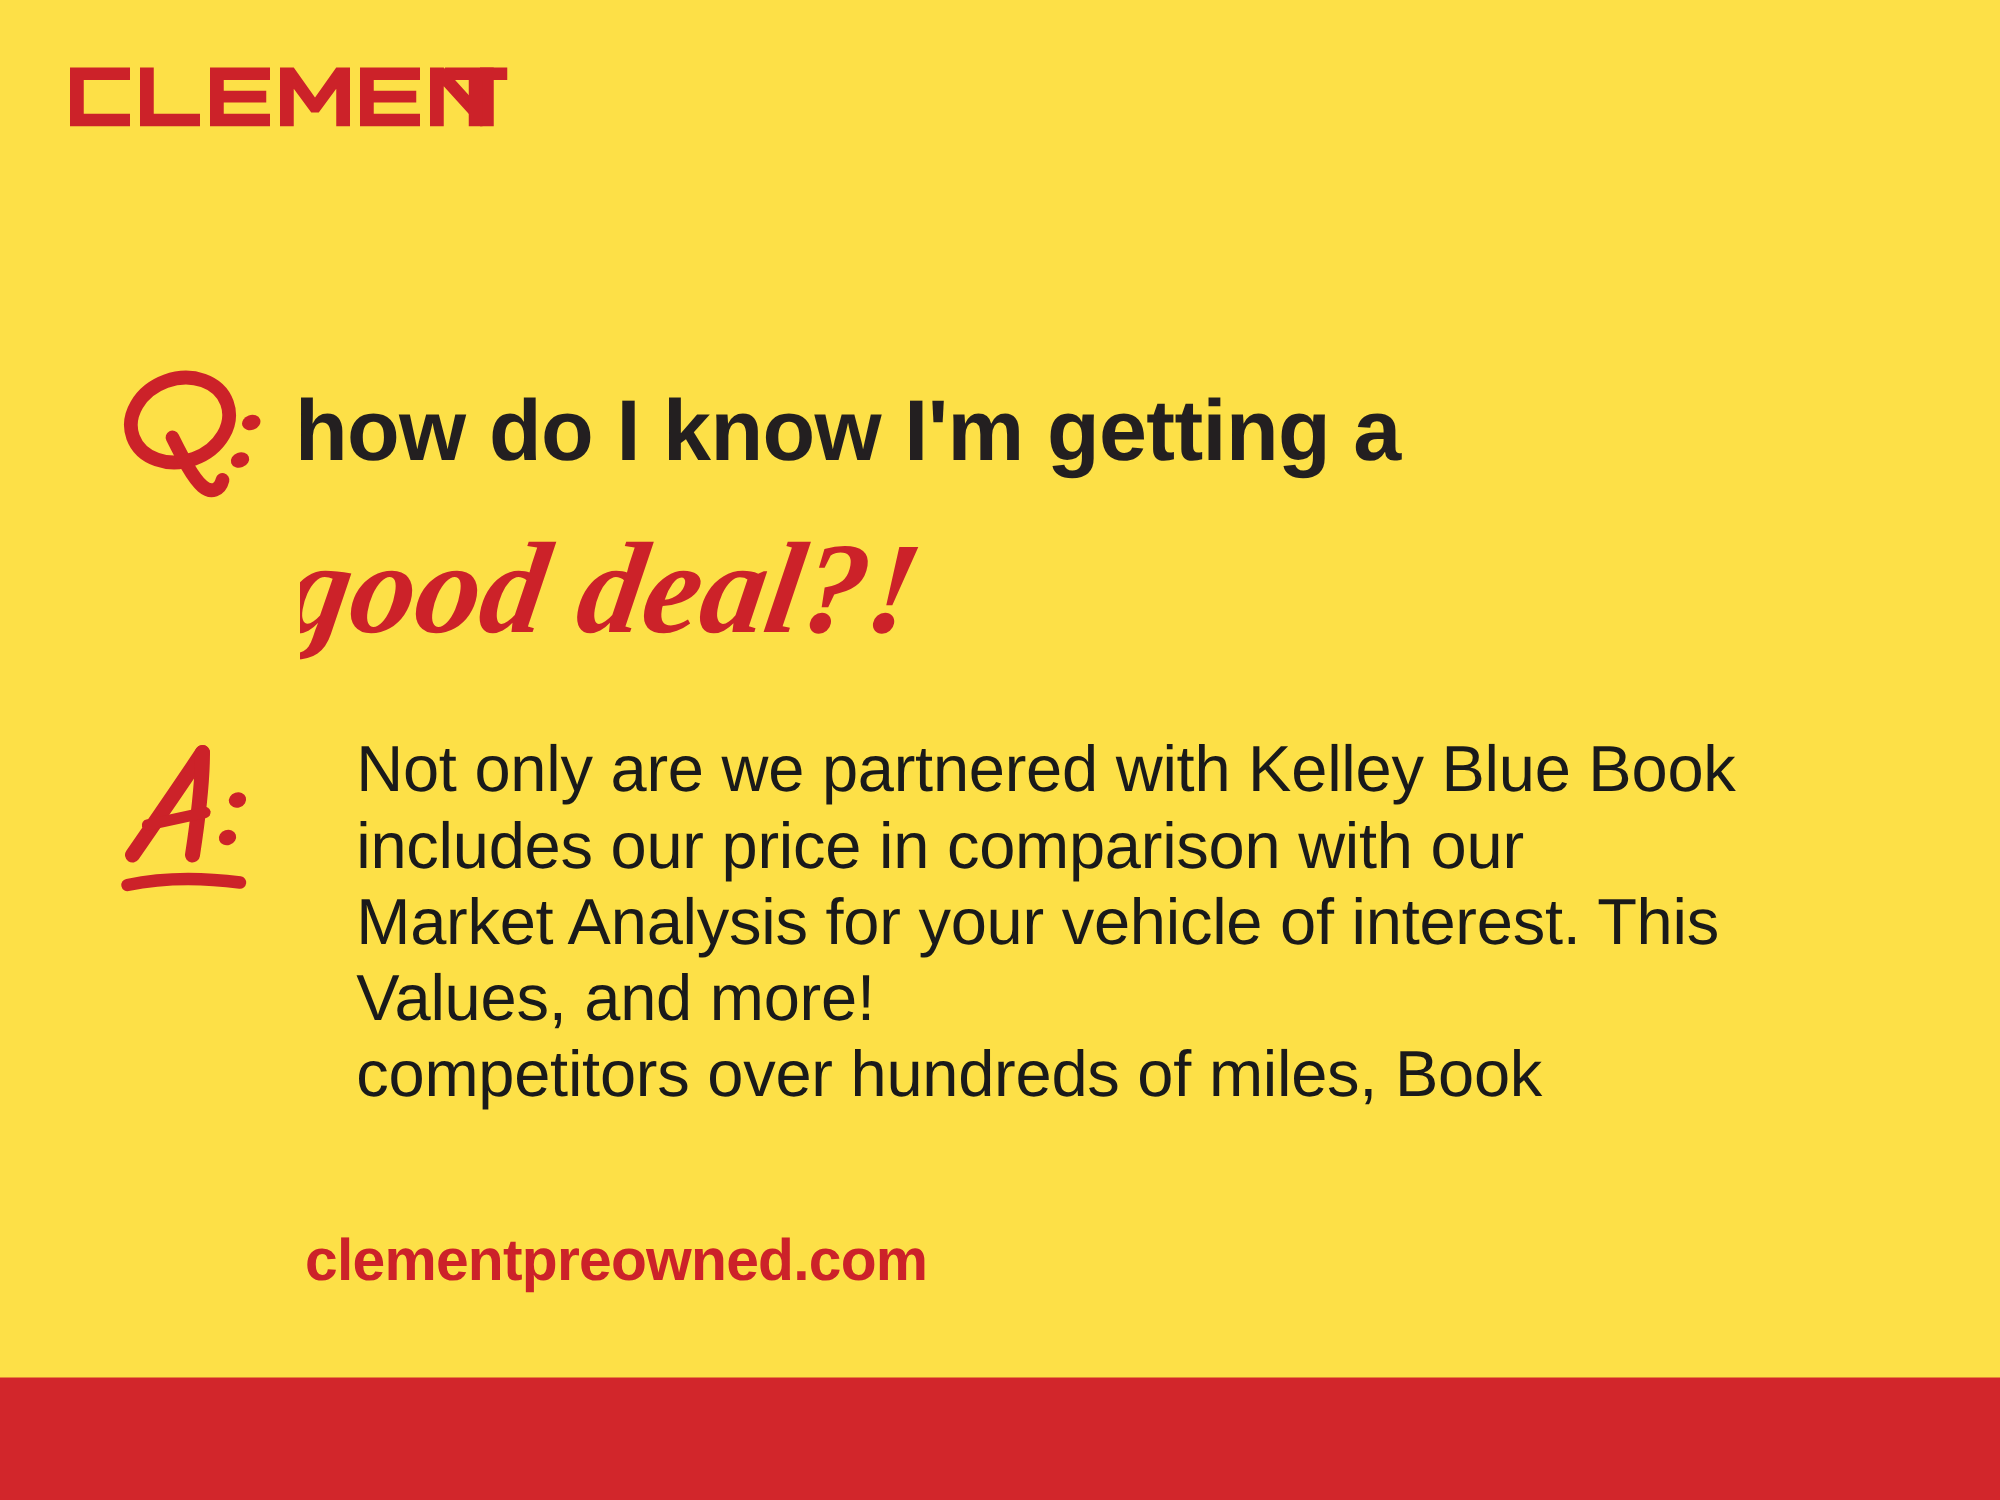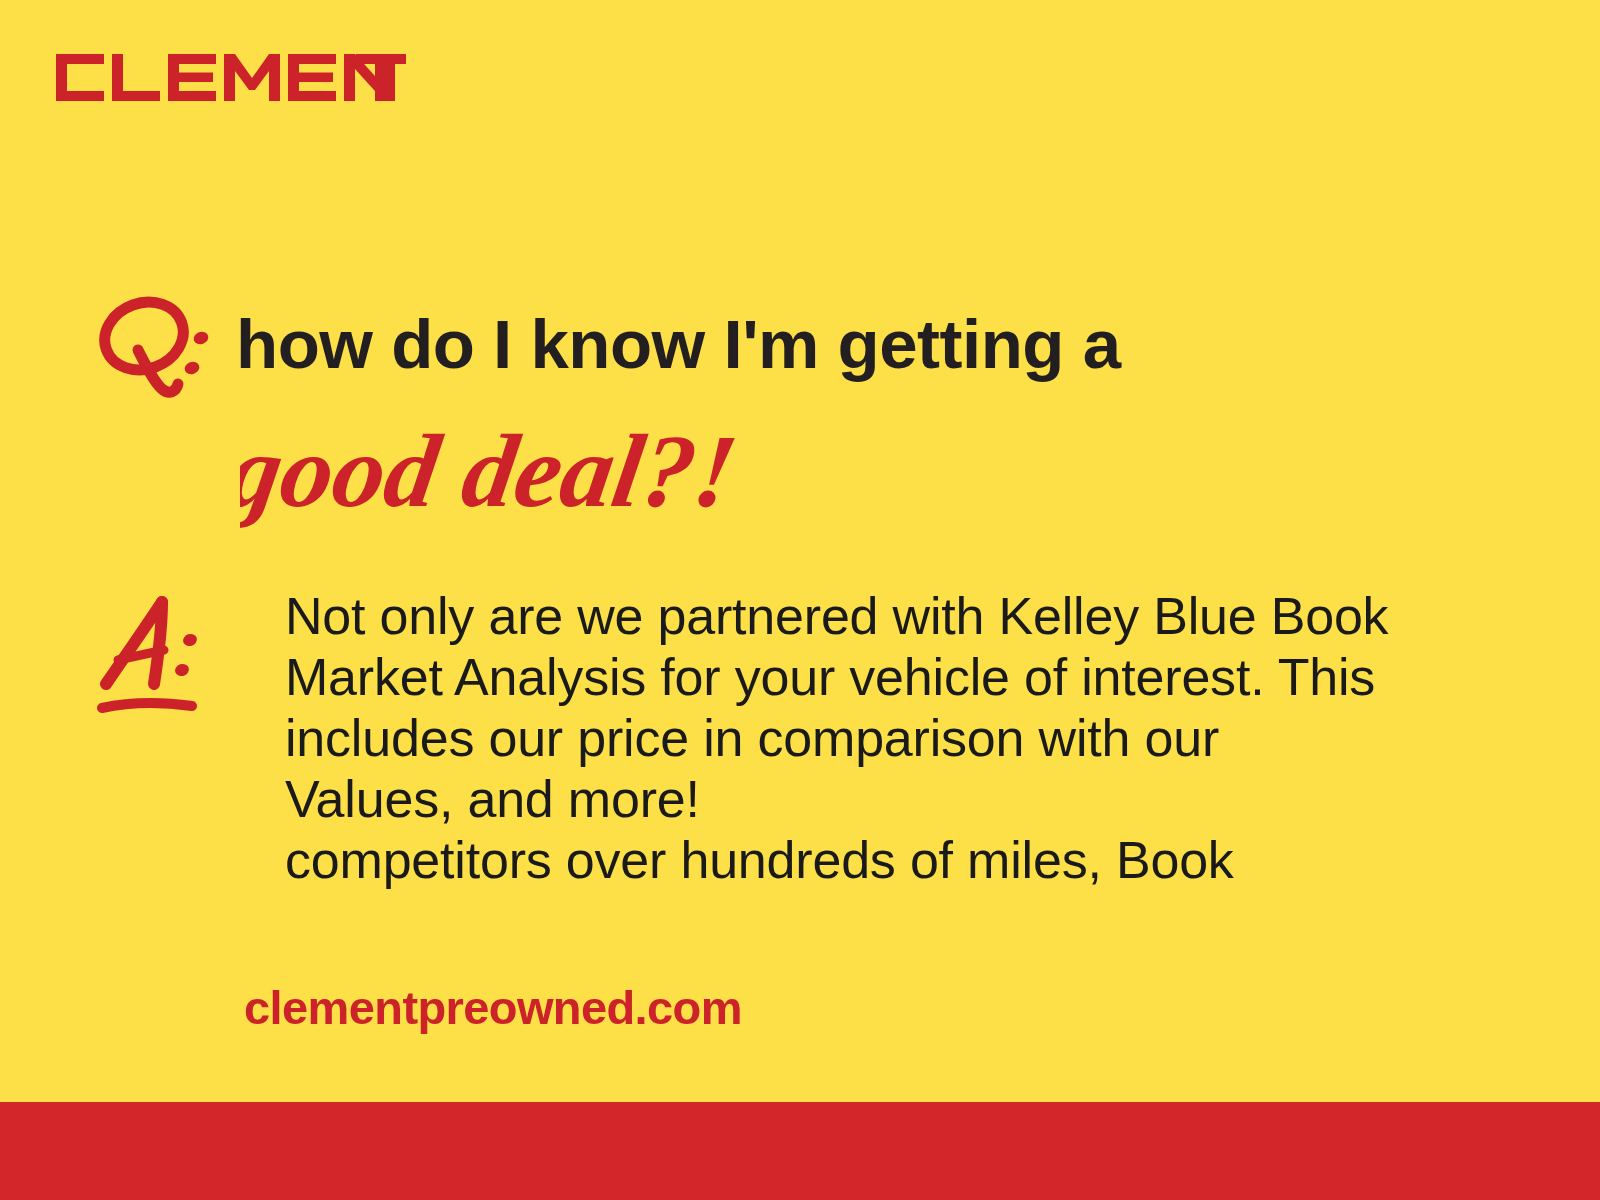--- a/index.html
+++ b/index.html
@@ -182,22 +182,22 @@
           <path d="M6 116 C34 110, 66 110, 96 114" stroke-width="10"></path>
         </g>
 
         <ellipse cx="94" cy="48" rx="7" ry="6" fill="#cc2229" transform="rotate(-18 94 48)"></ellipse>
         <ellipse cx="86" cy="78" rx="7" ry="6" fill="#cc2229" transform="rotate(-18 86 78)"></ellipse>
       </svg>
     </div>
 
     <div class="answer-body">
       <div class="answer-line">Not only are we partnered with Kelley Blue Book</div>
+      <div class="answer-line">includes our price in comparison with our</div>
       <div class="answer-line">Market Analysis for your vehicle of interest. This</div>
-      <div class="answer-line">includes our price in comparison with our</div>
       <div class="answer-line">Values, and more!</div>
       <div class="answer-line">competitors over hundreds of miles, Book</div>
     </div>
 
     <div class="site-url">clementpreowned.com</div>
   </div>
 
   <div class="footer-bar"></div>
 
 </div>

